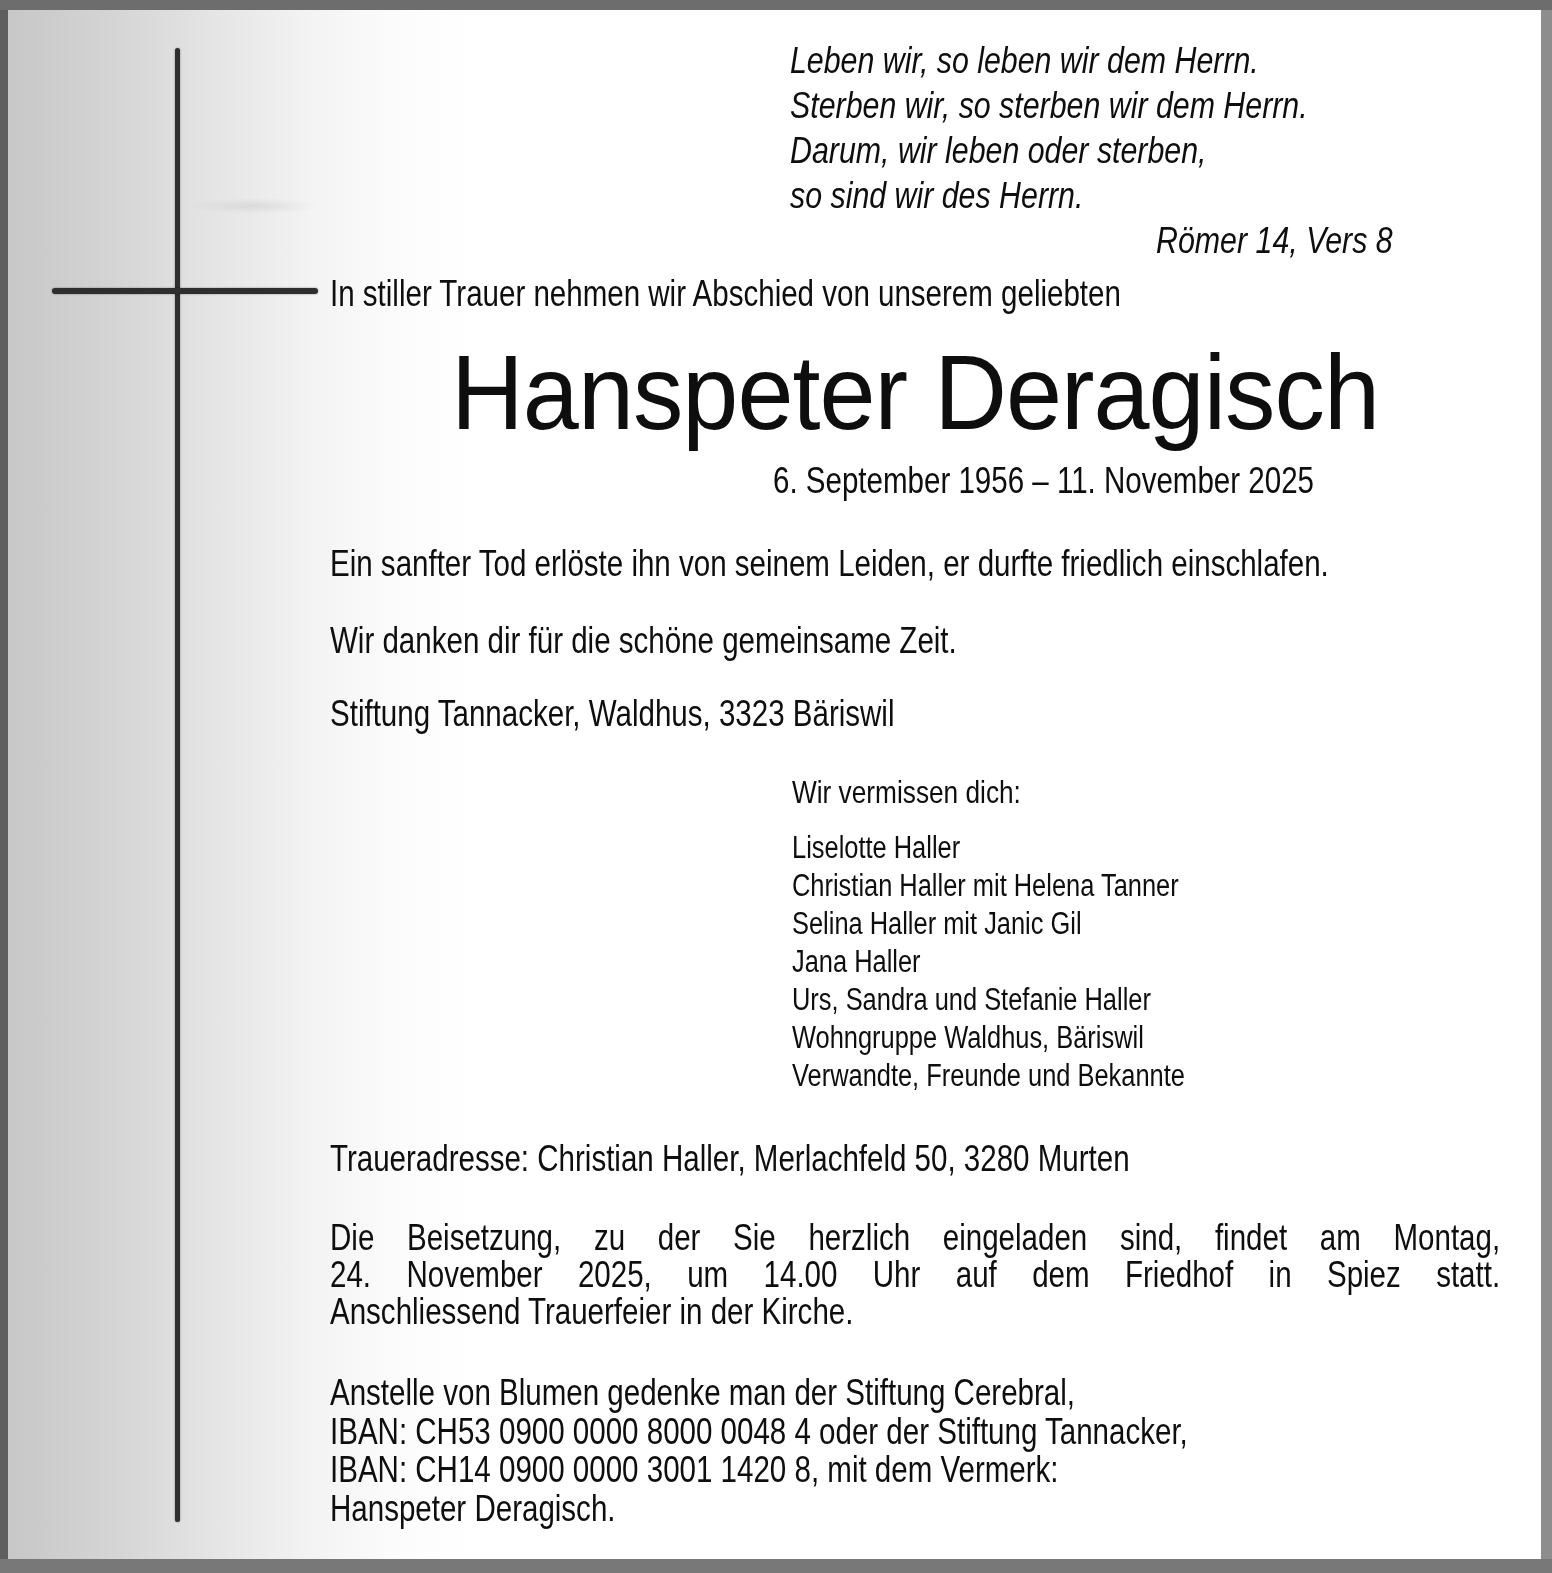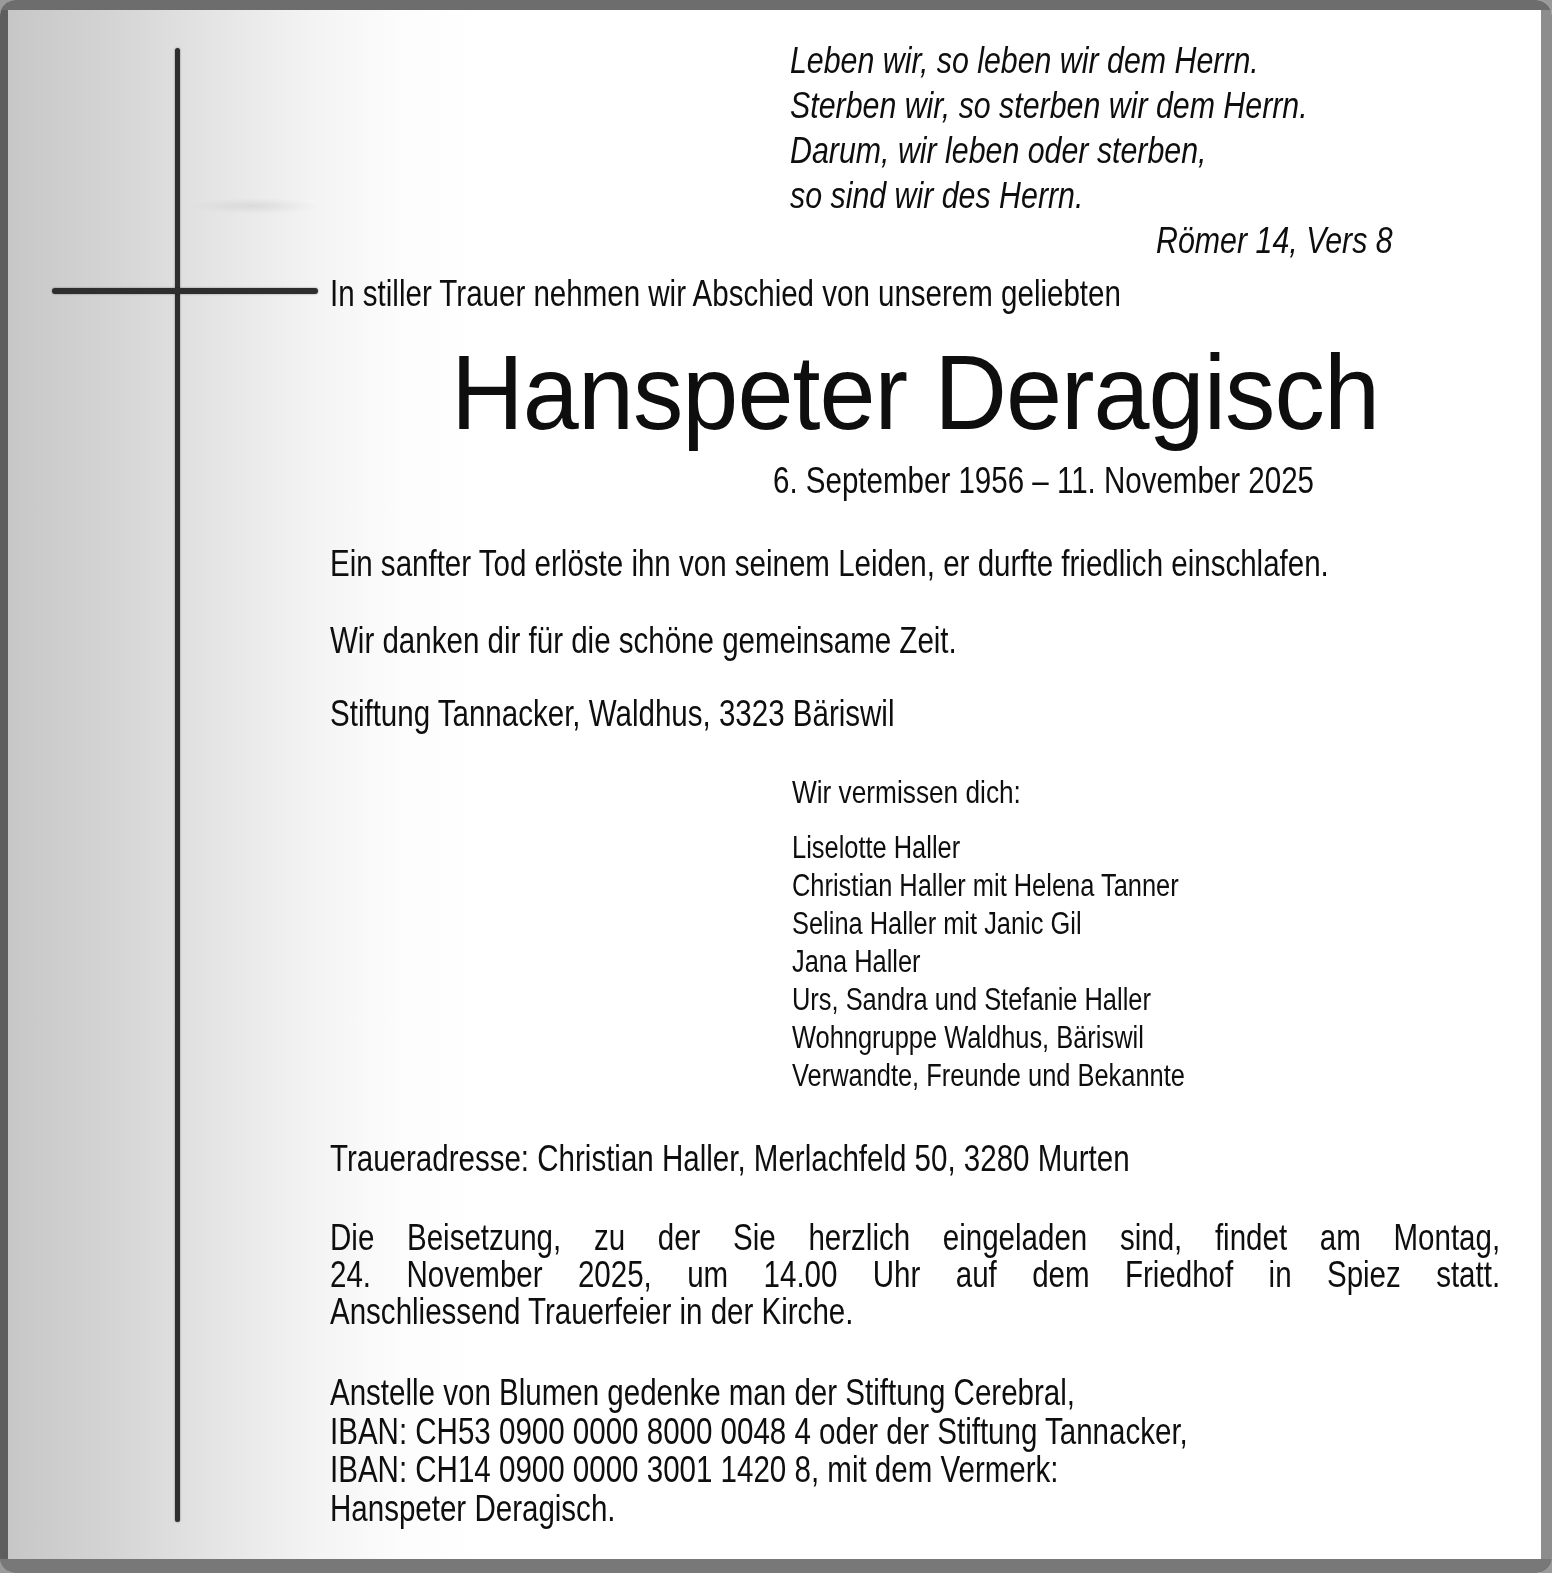--- a/index.html
+++ b/index.html
@@ -1,21 +1,20 @@
 <!DOCTYPE html>
 <html><head>
 <meta charset="utf-8">
 <style>
   html,body{margin:0;padding:0;background:#9a9a9a;}
   .page{
     position:relative;width:1552px;height:1573px;overflow:hidden;
     background:linear-gradient(to right,#c7c7c7 8px,#d4d4d4 110px,#e4e4e4 210px,#f3f3f3 310px,#fcfcfc 400px,#ffffff 480px);
     font-family:"Liberation Sans","DejaVu Sans",sans-serif;
     color:#0e0e0e;
-    border-radius:16px;
   }
   
   .frame-top{position:absolute;left:0;top:0;width:1552px;height:10px;background:#6d6d6d;}
   .frame-left{position:absolute;left:0;top:0;width:8px;height:1573px;background:#5e5e5e;}
   .frame-right{position:absolute;left:1541px;top:10px;width:11px;height:1563px;background:#8d8d8d;}
   .frame-bottom{position:absolute;left:0;top:1559px;width:1552px;height:14px;background:#787878;}
 
   
   .cross-v{position:absolute;left:175px;top:48px;width:5px;height:1474px;background:#2e2e2e;border-radius:3px;box-shadow:0 0 2px rgba(0,0,0,.45);}
   .cross-h{position:absolute;left:52px;top:288px;width:266px;height:6px;background:#2e2e2e;border-radius:3px;box-shadow:0 0 2px rgba(0,0,0,.45);}

